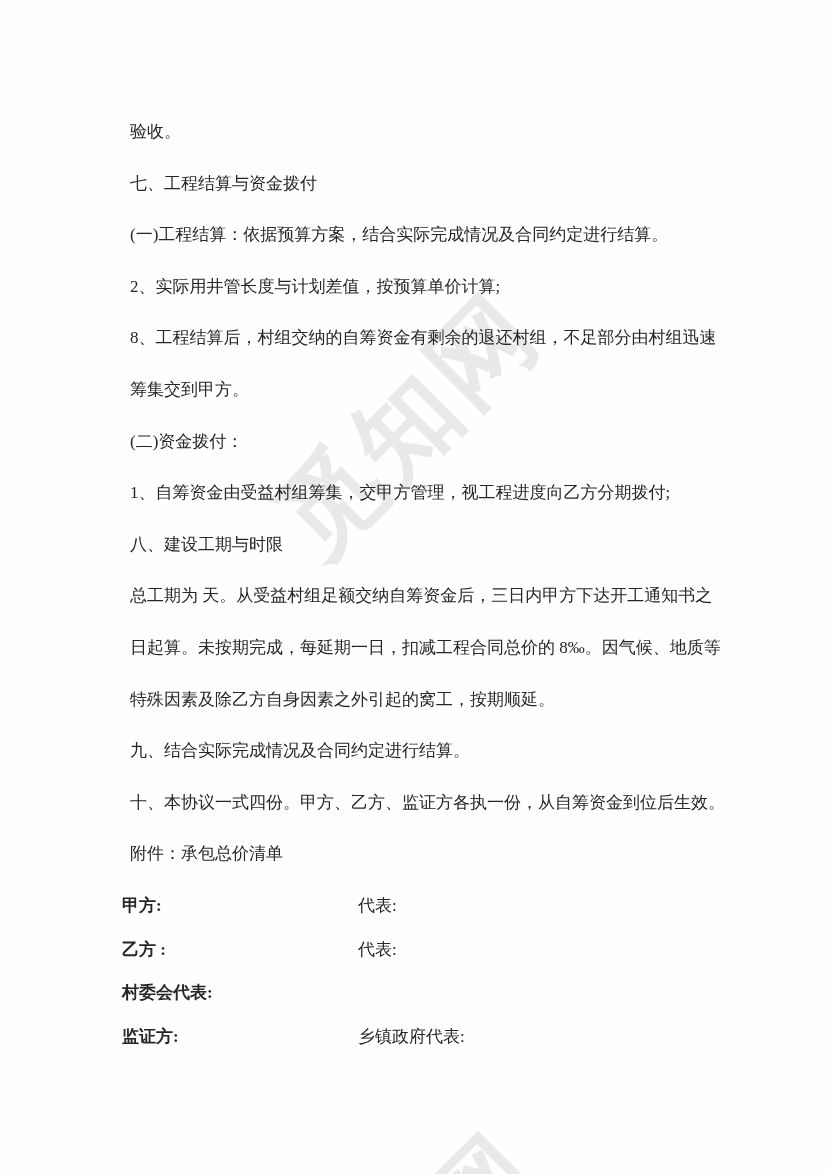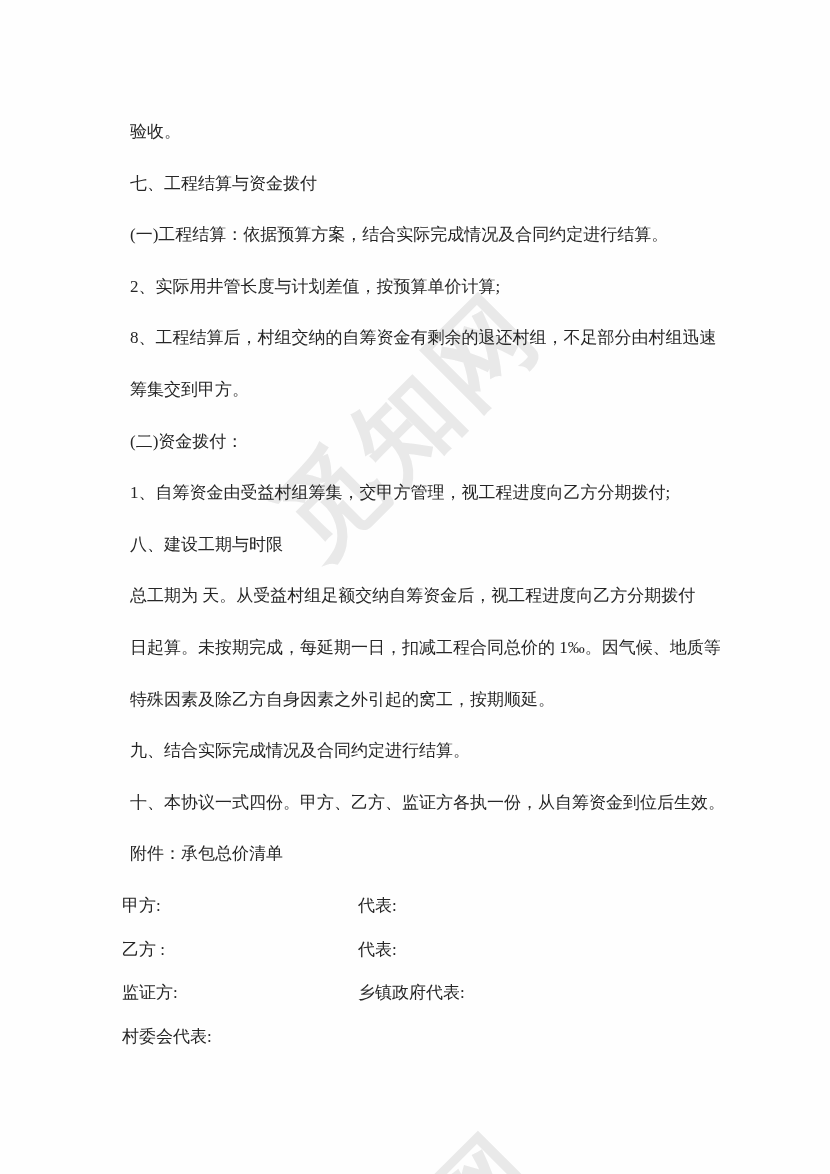--- a/index.html
+++ b/index.html
@@ -39,59 +39,59 @@
     font-size: 17px;
     line-height: 43.6px;
     white-space: nowrap;
   }
   .sig-row {
     display: flex;
     font-size: 17px;
     line-height: 43.6px;
     white-space: nowrap;
   }
-  .sig-left { display: inline-block; width: 236px; }
+  .sig-left { display: inline-block; width: 236px; font-weight: bold; }
   .sig-right { display: inline-block; }
 </style>
 </head>
 <body>
 
 <div class="page">
 
   <div class="watermark wm-1">觅知网</div>
   <div class="watermark wm-2">觅知网</div>
 
   <div class="content">
     <p class="line">验收。</p>
     <p class="line">七、工程结算与资金拨付</p>
     <p class="line">(一)工程结算：依据预算方案，结合实际完成情况及合同约定进行结算。</p>
     <p class="line">2、实际用井管长度与计划差值，按预算单价计算;</p>
     <p class="line">8、工程结算后，村组交纳的自筹资金有剩余的退还村组，不足部分由村组迅速</p>
     <p class="line">筹集交到甲方。</p>
     <p class="line">(二)资金拨付：</p>
     <p class="line">1、自筹资金由受益村组筹集，交甲方管理，视工程进度向乙方分期拨付;</p>
     <p class="line">八、建设工期与时限</p>
-    <p class="line">总工期为 天。从受益村组足额交纳自筹资金后，视工程进度向乙方分期拨付</p>
-    <p class="line">日起算。未按期完成，每延期一日，扣减工程合同总价的 1‰。因气候、地质等</p>
+    <p class="line">总工期为 天。从受益村组足额交纳自筹资金后，三日内甲方下达开工通知书之</p>
+    <p class="line">日起算。未按期完成，每延期一日，扣减工程合同总价的 8‰。因气候、地质等</p>
     <p class="line">特殊因素及除乙方自身因素之外引起的窝工，按期顺延。</p>
     <p class="line">九、结合实际完成情况及合同约定进行结算。</p>
     <p class="line">十、本协议一式四份。甲方、乙方、监证方各执一份，从自筹资金到位后生效。</p>
     <p class="line">附件：承包总价清单</p>
 
     <div class="sig-row">
       <span class="sig-left">甲方:</span>
       <span class="sig-right">代表:</span>
     </div>
     <div class="sig-row">
       <span class="sig-left">乙方 :</span>
       <span class="sig-right">代表:</span>
     </div>
     <div class="sig-row">
+      <span class="sig-left">村委会代表:</span>
+      <span class="sig-right"></span>
+    </div>
+    <div class="sig-row">
       <span class="sig-left">监证方:</span>
       <span class="sig-right">乡镇政府代表:</span>
-    </div>
-    <div class="sig-row">
-      <span class="sig-left">村委会代表:</span>
-      <span class="sig-right"></span>
     </div>
   </div>
 
 </div>
 
 </body></html>

